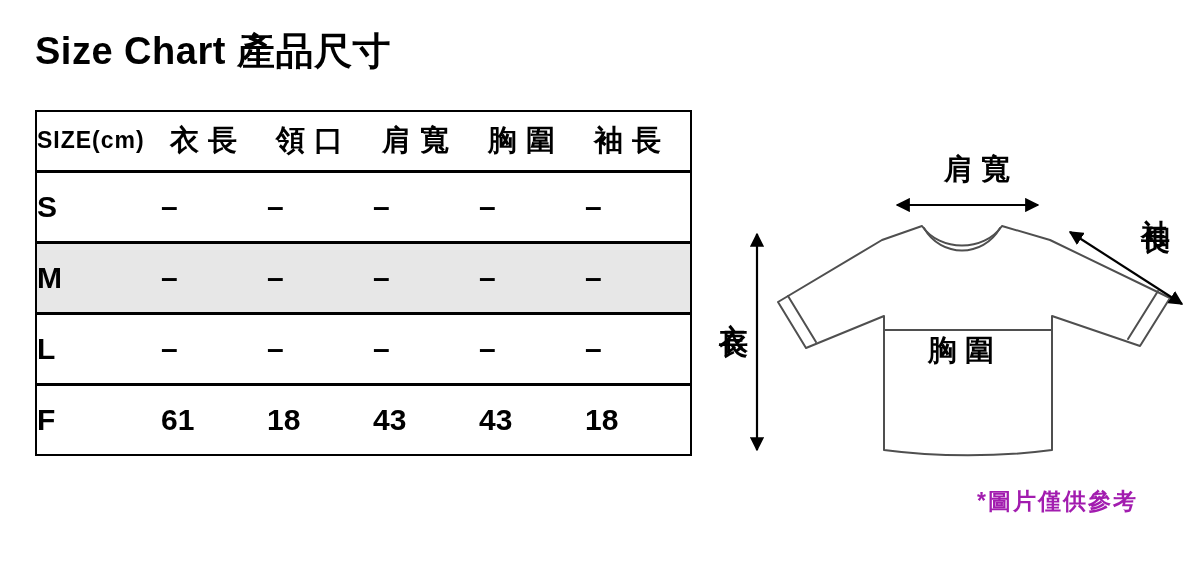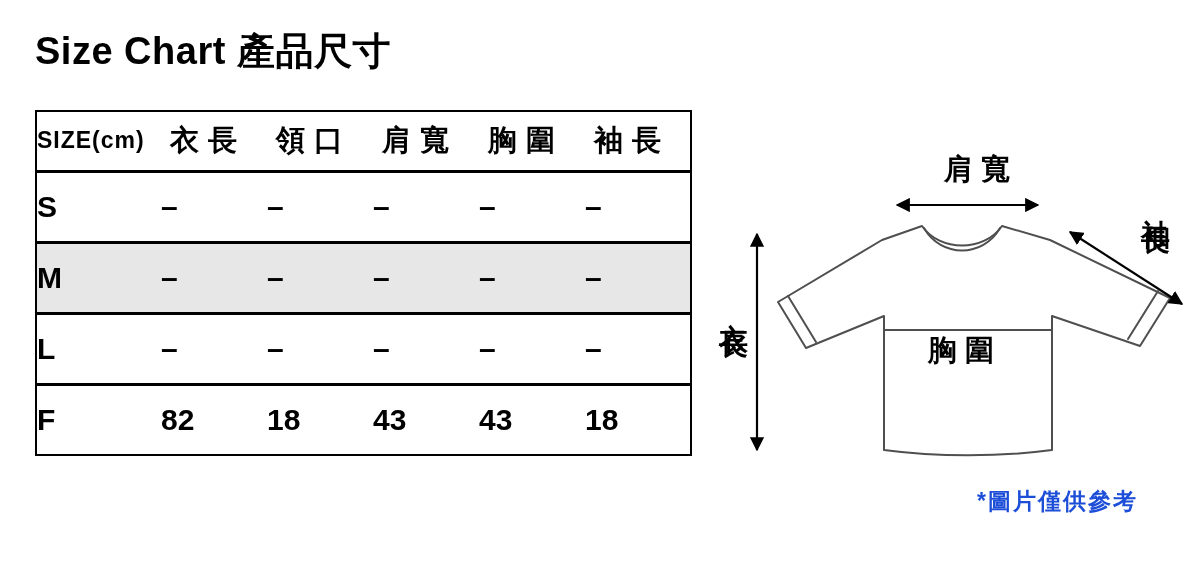--- a/index.html
+++ b/index.html
@@ -83,21 +83,21 @@
   <tr class="data-row">
     <td class="size-cell">L</td>
     <td class="val-cell">–</td>
     <td class="val-cell">–</td>
     <td class="val-cell">–</td>
     <td class="val-cell">–</td>
     <td class="val-cell">–</td>
   </tr>
   <tr class="data-row">
     <td class="size-cell">F</td>
-    <td class="val-cell">82</td>
+    <td class="val-cell">61</td>
     <td class="val-cell">18</td>
     <td class="val-cell">43</td>
     <td class="val-cell">43</td>
     <td class="val-cell">18</td>
   </tr>
 </tbody>
   </table>
 
 <svg class="diagram" width="500" height="420" viewBox="0 0 500 420">
   <defs>
@@ -120,13 +120,13 @@
   <line class="arrow" x1="197" y1="65" x2="338" y2="65" marker-start="url(#ah)" marker-end="url(#ah)"></line>
   <line class="arrow" x1="57" y1="94" x2="57" y2="310" marker-start="url(#ah)" marker-end="url(#ah)"></line>
   <line class="arrow" x1="370" y1="92" x2="482" y2="164" marker-start="url(#ah)" marker-end="url(#ah)"></line>
 </svg>
 
 <div class="m-label horiz" style="left:944px;top:150px;">肩寬</div>
 <div class="m-label vert" style="left:1136px;top:196px;">袖長</div>
 <div class="m-label vert" style="left:714px;top:300px;">衣長</div>
 <div class="m-label horiz" style="left:928px;top:331px;">胸圍</div>
 
-<div class="note" style="color:#1d4ed8;">*圖片僅供參考</div>
+<div class="note" style="color:#a21caf;">*圖片僅供參考</div>
 
 </body></html>

